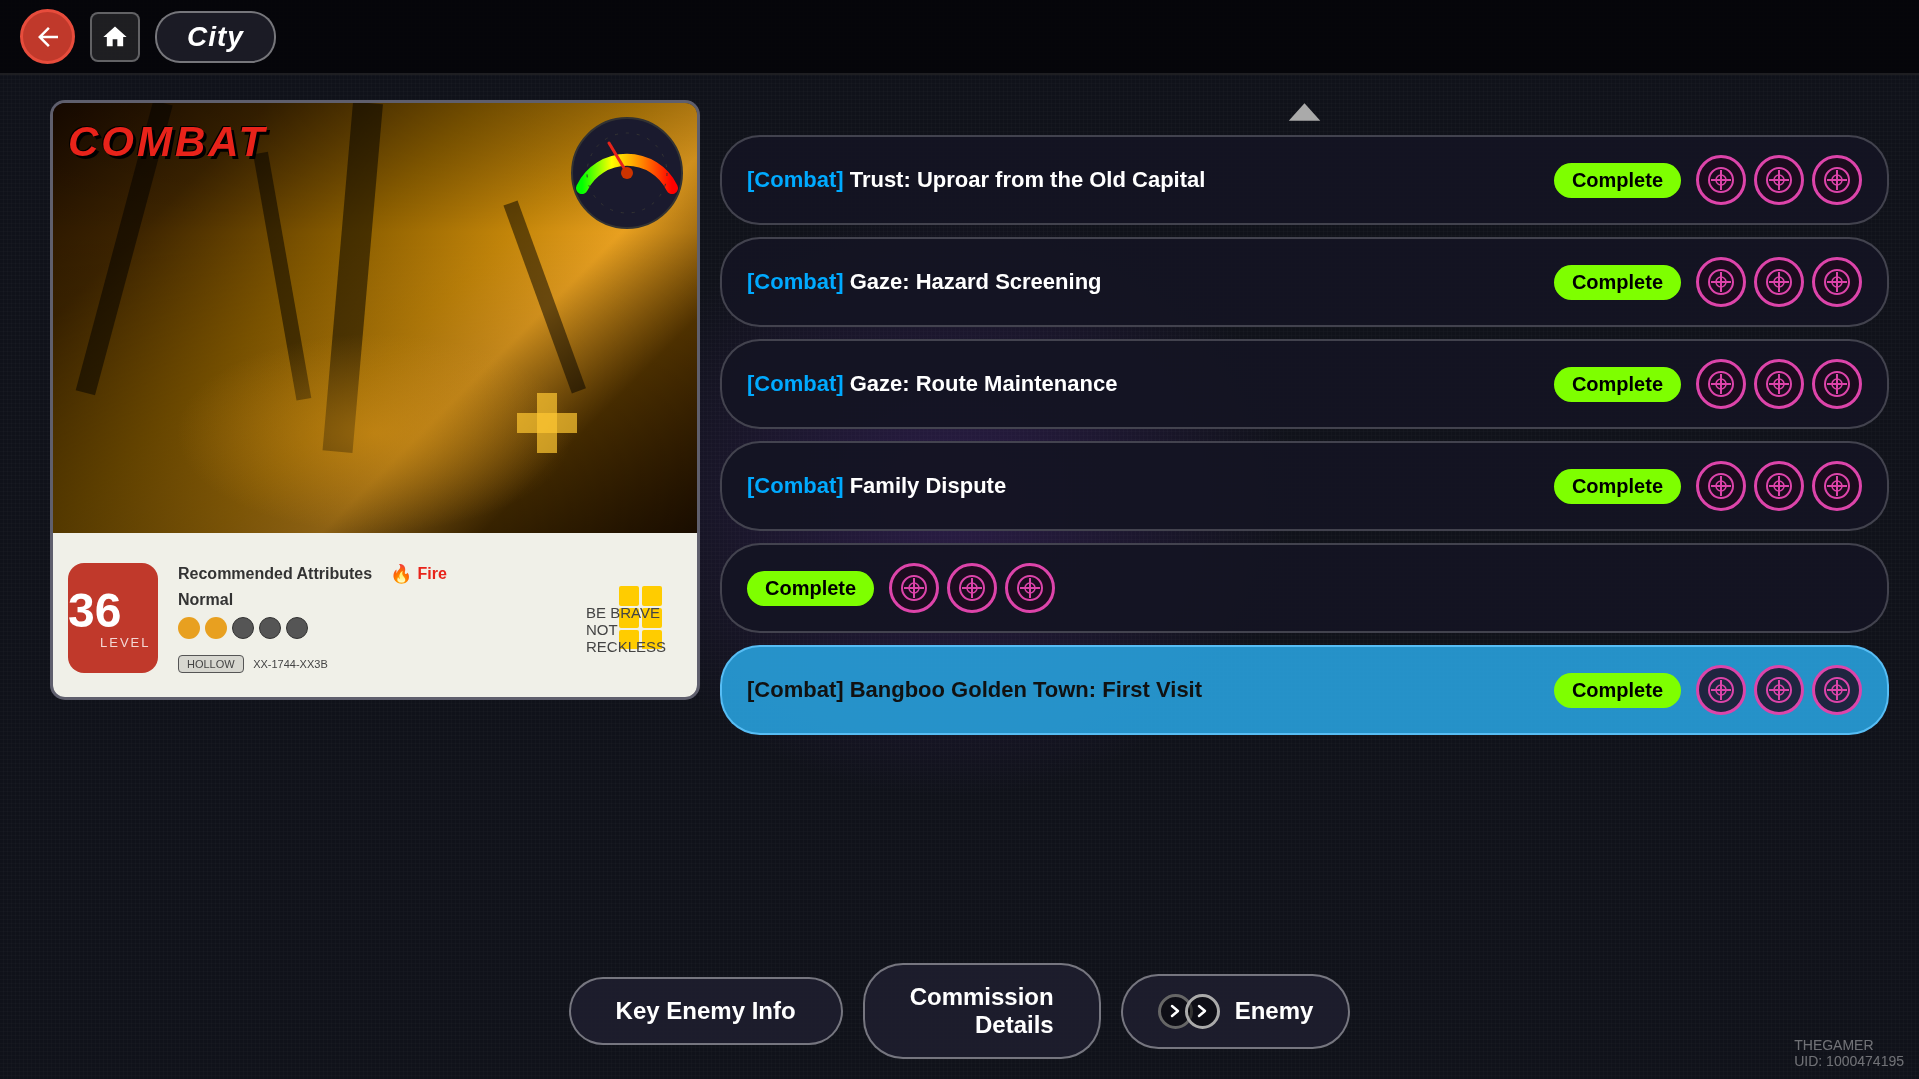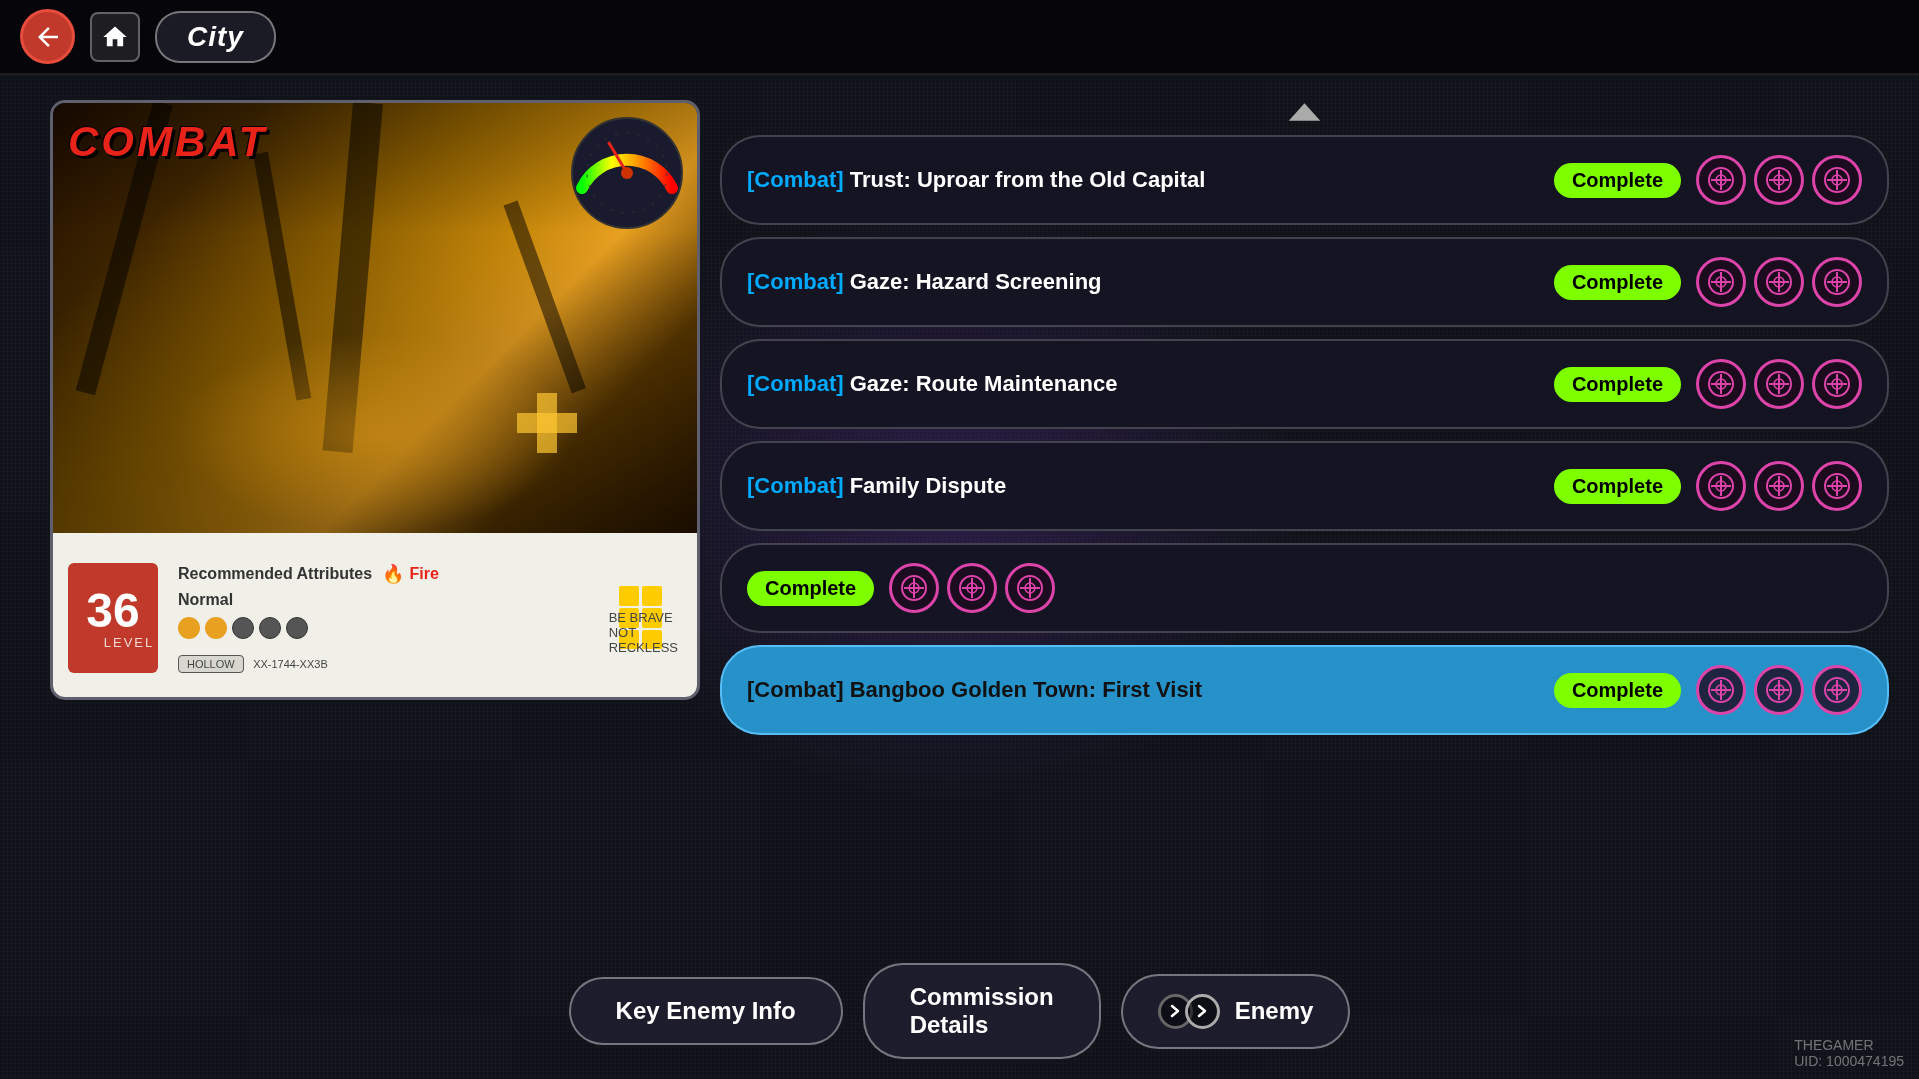--- a/index.html
+++ b/index.html
@@ -205,26 +205,25 @@
       padding: 12px 15px;
       display: flex;
       align-items: center;
       gap: 20px;
       height: 170px;
       flex-wrap: wrap;
     }
 
     .level-box {
       background: #c0392b;
-      border-radius: 6px;
+      border-radius: 16px;
       width: 90px;
       height: 110px;
       display: flex;
       flex-direction: column;
-      align-items: center;
       justify-content: center;
       flex-shrink: 0;
     }
 
     .level-number {
       color: white;
       font-size: 48px;
       font-weight: 900;
       line-height: 1;
     }
@@ -237,21 +236,21 @@
       padding-left: 32px;
     }
 
     .attributes-section {
       flex: 1;
     }
 
     .rec-attributes {
       display: flex;
       align-items: center;
-      gap: 10px;
+      gap: 18px;
       margin-bottom: 6px;
     }
 
     .rec-label {
       color: #333;
       font-size: 16px;
       font-weight: bold;
     }
 
     .fire-badge {
@@ -611,21 +610,21 @@
       <div style="margin-left:auto; position:relative;">
         <svg width="65" height="65" viewBox="0 0 65 65">
 
           <rect x="2" y="2" width="20" height="20" fill="#ffcc00" rx="2"></rect>
           <rect x="25" y="2" width="20" height="20" fill="#ffcc00" rx="2"></rect>
           <rect x="2" y="24" width="20" height="20" fill="#ffcc00" rx="2"></rect>
           <rect x="25" y="24" width="20" height="20" fill="#ffcc00" rx="2"></rect>
           <rect x="2" y="46" width="20" height="20" fill="#ffcc00" rx="2"></rect>
           <rect x="25" y="46" width="20" height="20" fill="#ffcc00" rx="2"></rect>
         </svg>
-        <div style="position:absolute; bottom:-2px; right:4px; font-size:13px; color:#444;">BE BRAVE NOT RECKLESS</div>
+        <div style="position:absolute; bottom:-2px; right:16px; font-size:15px; color:#444;">BE BRAVE NOT RECKLESS</div>
       </div>
     </div>
   </div>
 </div>
 
 <div class="missions-container">
 
   <div class="scroll-up">
     <svg viewBox="0 0 40 25">
       <polygon points="20,2 38,22 2,22" fill="#aaa"></polygon>
@@ -808,21 +807,21 @@
             <circle cx="15" cy="15" r="5" fill="none" stroke="#dd44aa" stroke-width="1.5"></circle>
           </svg>
         </div>
       </div>
     </div>
   </div>
 </div>
 
 <div class="bottom-bar">
   <div class="bottom-btn">Key Enemy Info</div>
-  <div class="bottom-btn" style="text-align:left;">
+  <div class="bottom-btn" style="text-align:right;">
     <span>Commission<br>Details</span>
   </div>
   <div class="next-btn">
     <div class="next-icon">
       <div class="circle-arrow">
         <svg width="16" height="16" viewBox="0 0 16 16" fill="none">
           <polyline points="5,3 11,8 5,13" stroke="white" stroke-width="2.5" stroke-linecap="round" stroke-linejoin="round"></polyline>
         </svg>
       </div>
       <div class="circle-arrow" style="border-color:#aaa;">

